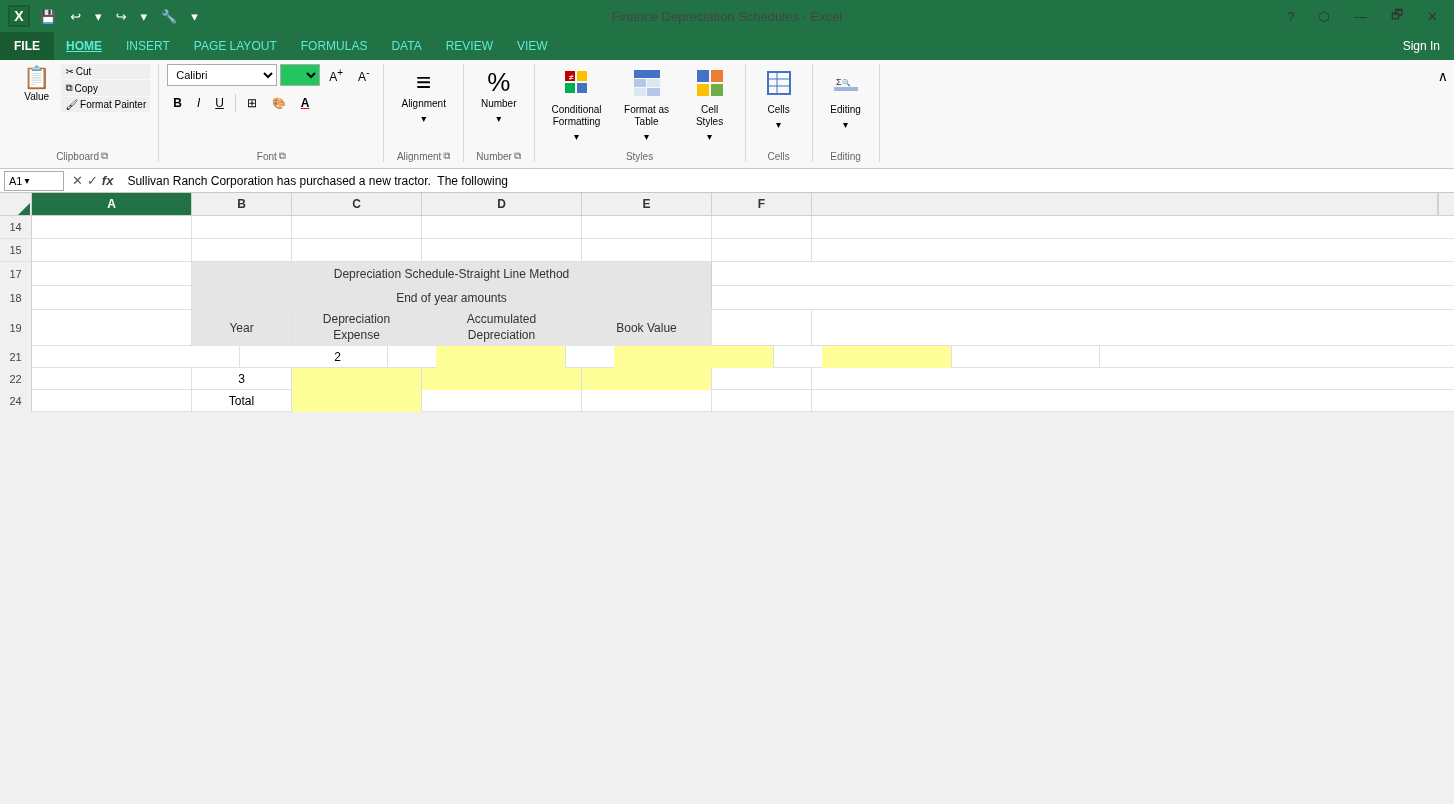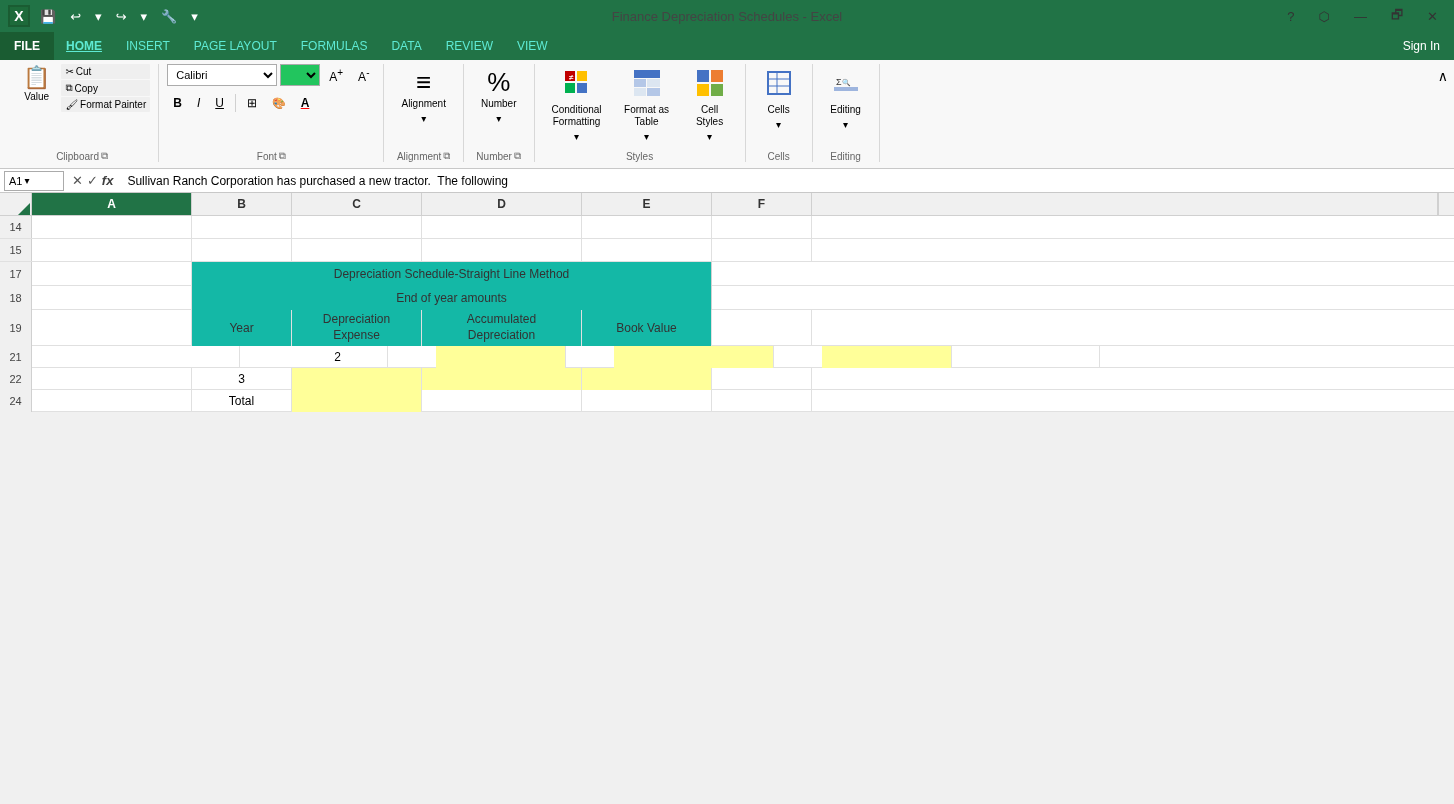--- a/index.html
+++ b/index.html
@@ -225,21 +225,21 @@
     
     .col-a { width: 160px; min-width: 160px; }
     .col-b { width: 100px; min-width: 100px; }
     .col-c { width: 130px; min-width: 130px; }
     .col-d { width: 160px; min-width: 160px; }
     .col-e { width: 130px; min-width: 130px; }
     .col-f { width: 100px; min-width: 100px; }
 
     
     .bg-blue-header { background: #7094C1; color: #333; }
-    .bg-blue-light { background: #14b8a6; color: #333; }
+    .bg-blue-light { background: #e5e5e5; color: #333; }
     .bg-yellow { background: #FFFF99; }
     .merged-cell {
       display: flex;
       align-items: center;
       justify-content: center;
       font-size: 12px;
     }
 
     .scrollbar-stub {
       width: 16px;

